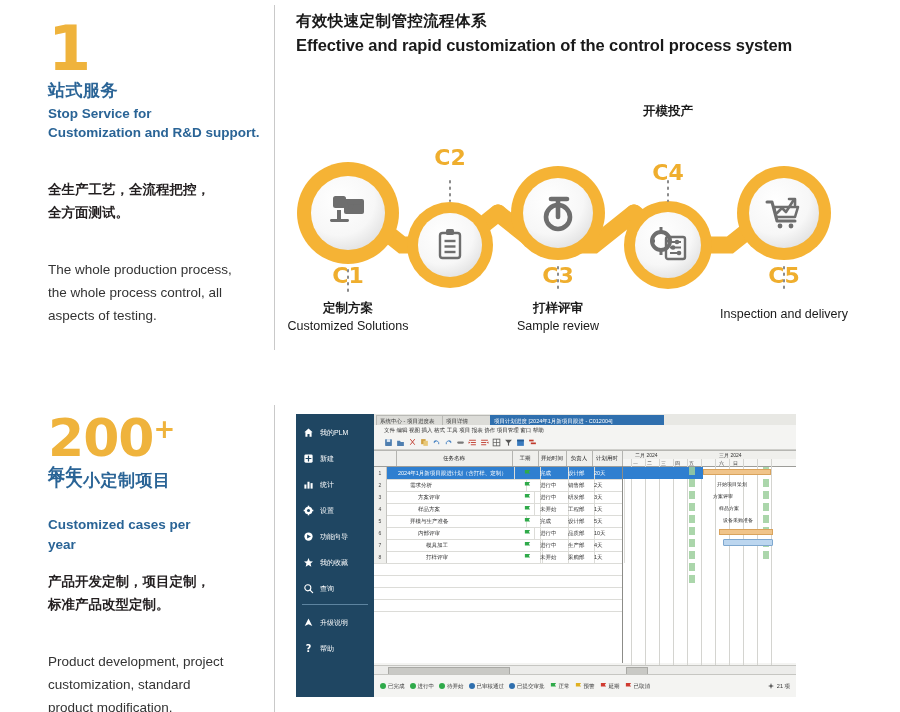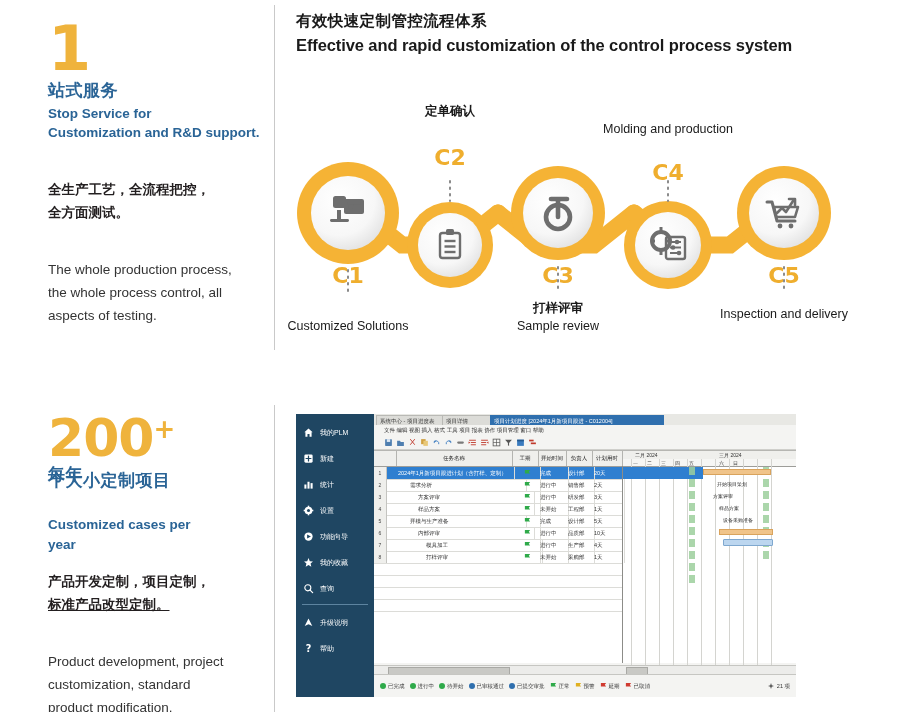--- a/index.html
+++ b/index.html
@@ -310,21 +310,21 @@
 <div class="vdiv" style="left:274px; top:405px; height:307px;"></div>
 
 <div class="big-num num200"><span>200</span><span class="plus">+</span></div>
 
 <div class="blue-head blue-cn" style="left:48px; top:470px;">个大小定制项目</div>
 <div class="blue-head blue-cn" style="left:48px; top:464px;">每年</div>
 <div class="blue-head blue-en" style="left:48px; top:516px;">Customized cases per</div>
 <div class="blue-head blue-en" style="left:48px; top:536px;">year</div>
 
 <div class="body-cn" style="left:48px; top:570px;">产品开发定制，项目定制，</div>
-<div class="body-cn" style="left:48px; top:593px;text-decoration:underline;">标准产品改型定制。</div>
+<div class="body-cn" style="left:48px; top:593px;">标准产品改型定制。</div>
 
 <div class="body-en" style="left:48px; top:650px;">Product development, project</div>
 <div class="body-en" style="left:48px; top:673px;">customization, standard</div>
 <div class="body-en" style="left:48px; top:696px;">product modification.</div>
 
 <div class="sect-title-cn">有效快速定制管控流程体系</div>
 <div class="sect-title-en">Effective and rapid customization of the control process system</div>
 
 <div id="process-diagram">
 
@@ -423,23 +423,23 @@
       <line x1="494" y1="172" x2="494" y2="194"></line>
     </g>
   </svg>
 
   <div class="node-step" style="left:28px;  top:168px;">C1</div>
   <div class="node-step" style="left:130px; top:50px;">C2</div>
   <div class="node-step" style="left:238px; top:168px;">C3</div>
   <div class="node-step" style="left:348px; top:65px;">C4</div>
   <div class="node-step" style="left:464px; top:168px;">C5</div>
 
-  <div class="node-cn" style="left:60px;  top:8px;">定单确认</div>
-  <div class="node-en" style="left:278px; top:27px;">Molding and production</div>
-
+  <div class="node-cn" style="left:278px; top:8px;">开模投产</div>
+
+  <div class="node-cn" style="left:-42px; top:205px;">定制方案</div>
   <div class="node-en" style="left:-42px; top:224px;">Customized Solutions</div>
   <div class="node-cn" style="left:168px; top:205px;">打样评审</div>
   <div class="node-en" style="left:168px; top:224px;">Sample review</div>
   <div class="node-en" style="left:394px; top:212px;">Inspection and delivery</div>
 </div>
 
 <div id="app-shot">
 
   <div class="app-sidebar">
     <div class="side-item" style="top:8px;">

